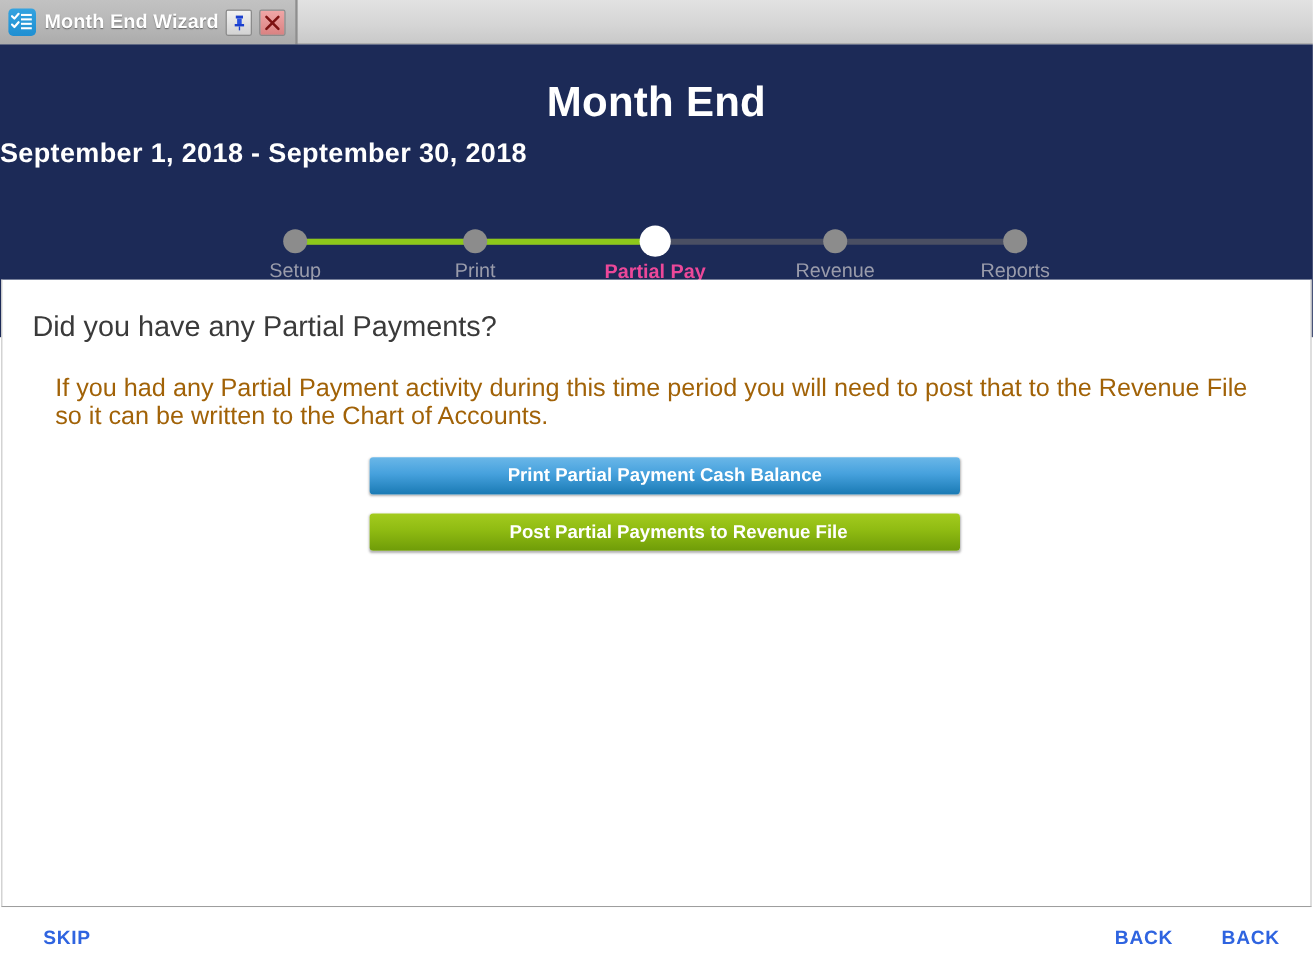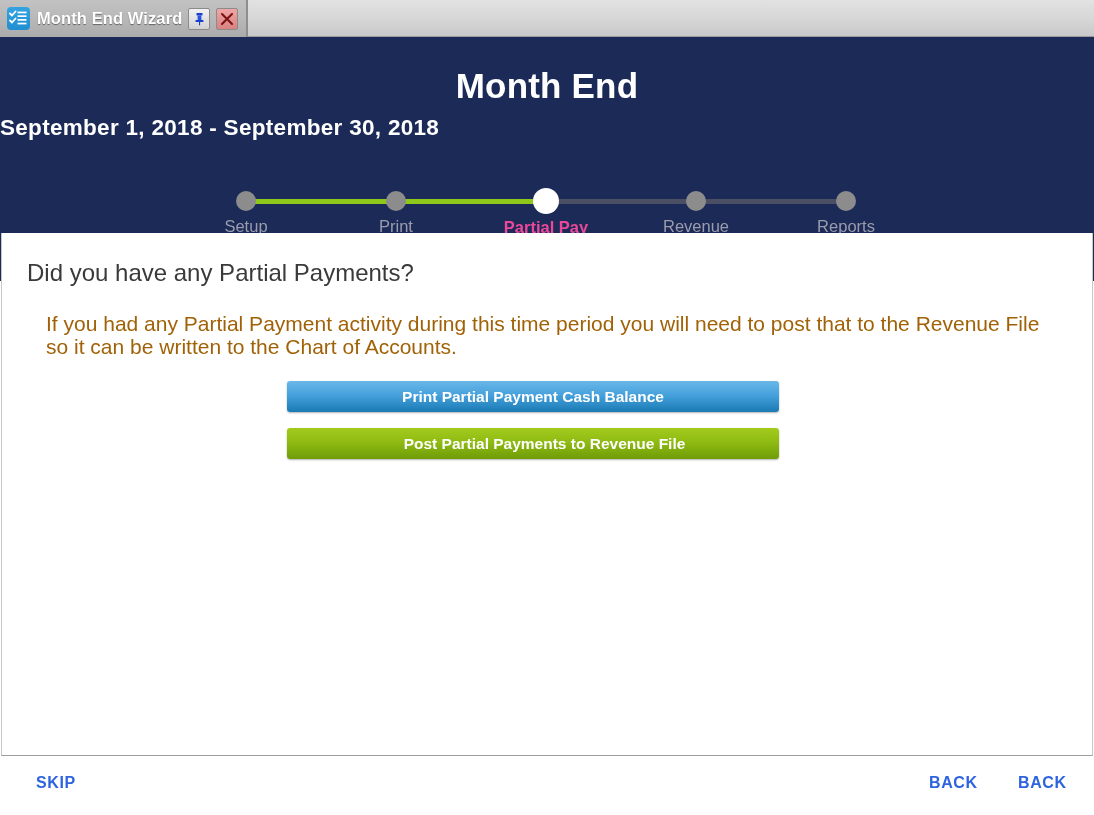--- a/index.html
+++ b/index.html
@@ -166,21 +166,21 @@
     position: absolute;
     left: 25px; top: 79px;
     width: 1005px;
     font-size: 21px;
     color: #a16207;
     line-height: 23px;
     margin-left: 19px;
   }
   .btn-stack {
     position: absolute;
-    left: 285px; top: 148px;
+    left: 306px; top: 148px;
     width: 492px;
     border-radius: 11px;
   }
   .big-btn {
     display: block;
     width: 492px;
     height: 31px;
     border: none;
     border-radius: 3px;
     color: #ffffff;

